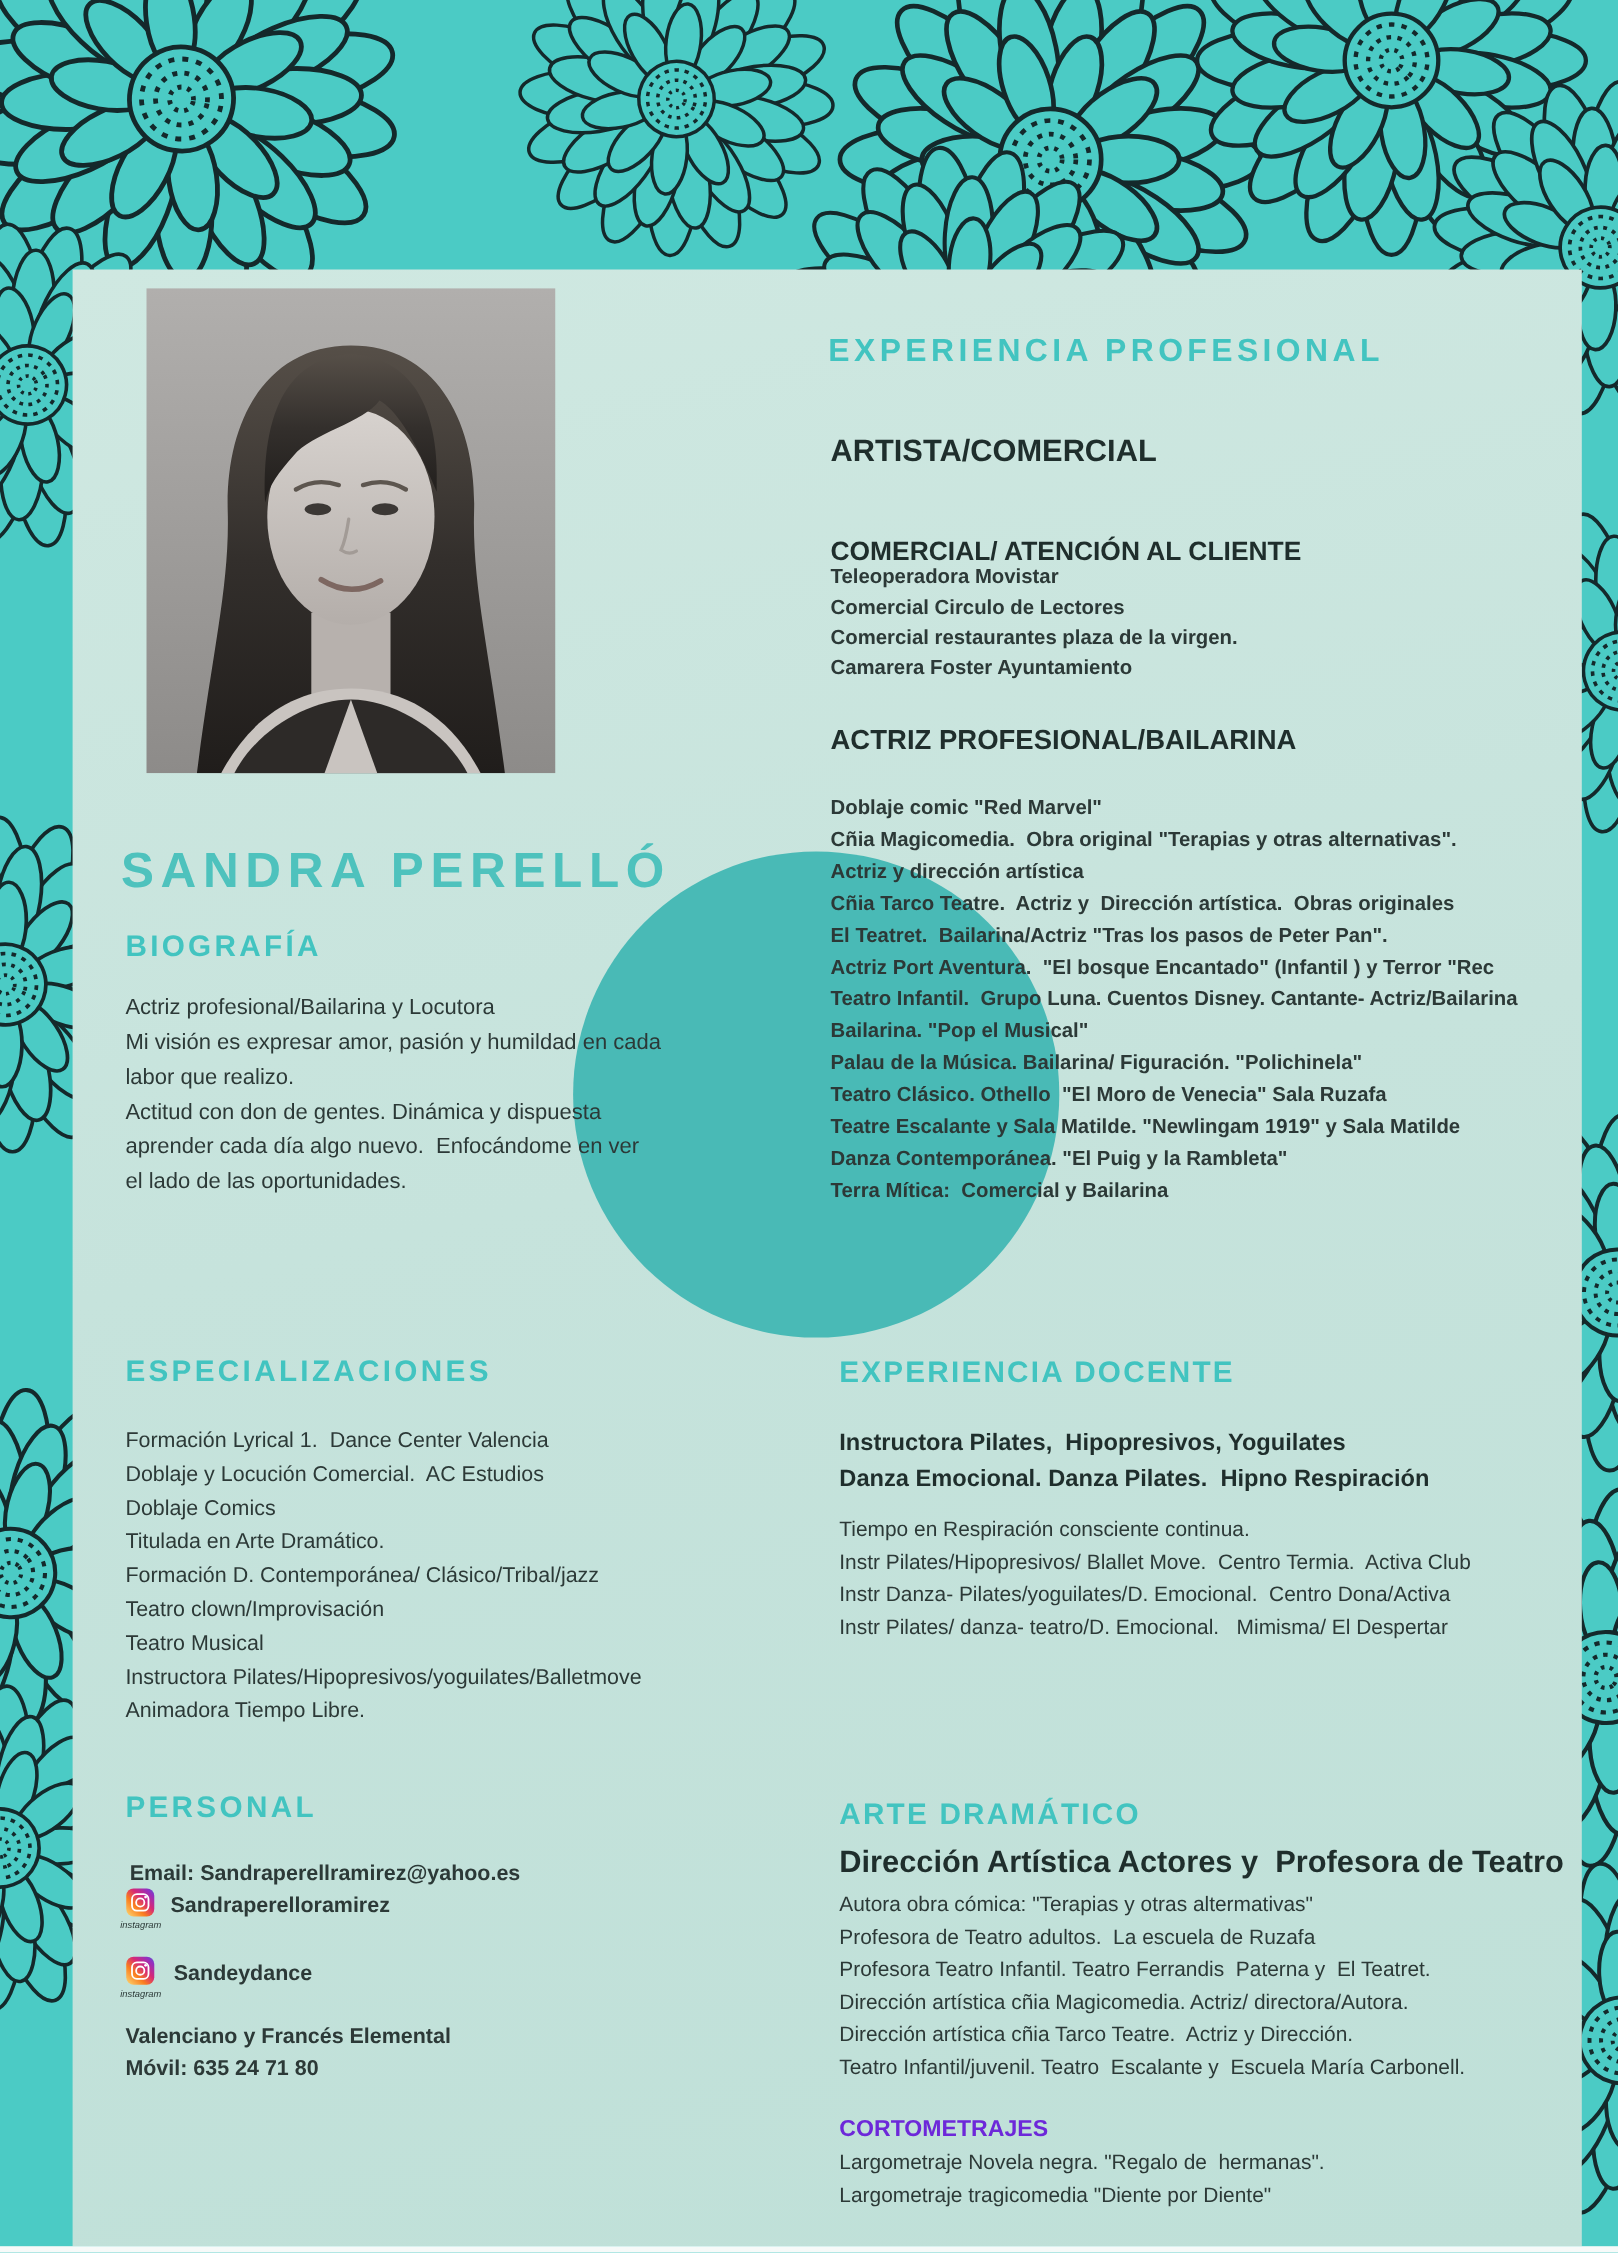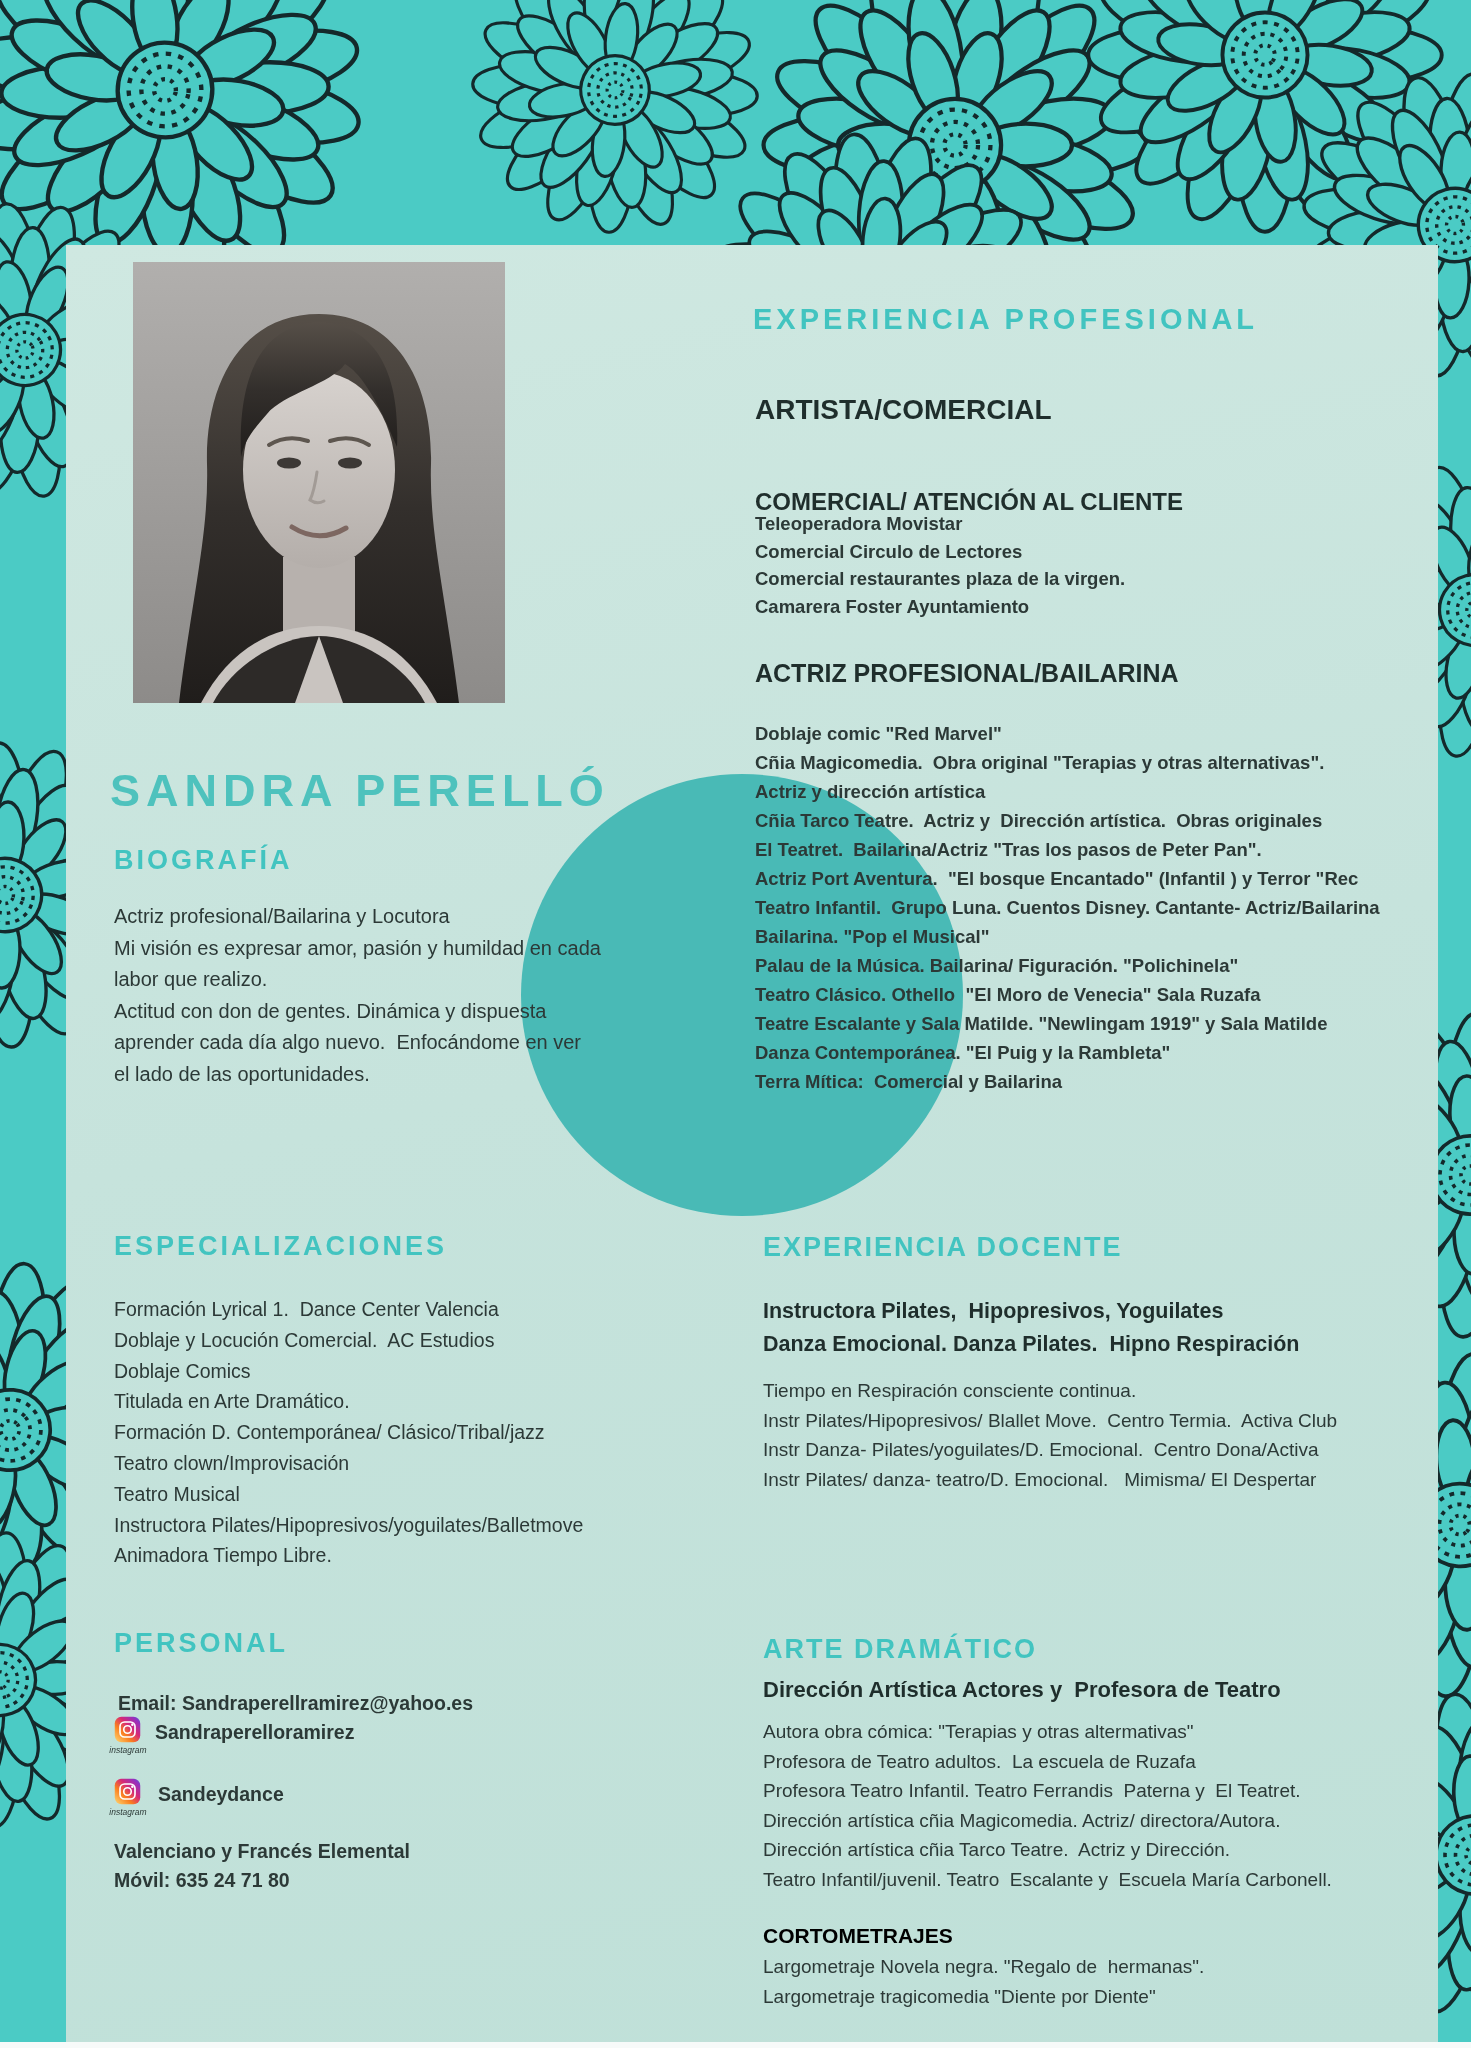--- a/index.html
+++ b/index.html
@@ -32,22 +32,22 @@
   .h-teal-md{font-weight:bold;font-size:27px;letter-spacing:2px;color:#42c4c0;}
   .h-dark-lg{font-weight:bold;font-size:28px;color:#1f2e2c;}
   .h-dark-md1{font-weight:bold;font-size:24px;color:#1f2e2c;margin-top:12px;}
   .h-dark-md2{font-weight:bold;font-size:25px;color:#1f2e2c;}
   .bio-line{font-size:20px;line-height:31.5px;white-space:pre-wrap;}
   .spec-line{font-size:19.5px;line-height:30.8px;white-space:pre-wrap;}
   .com-line{font-size:18.5px;line-height:27.5px;font-weight:bold;white-space:pre-wrap;}
   .act-line{font-size:18.5px;line-height:29px;font-weight:bold;white-space:pre-wrap;}
   .doc-sub-line{font-size:21.5px;line-height:33px;font-weight:bold;color:#1f2e2c;white-space:pre-wrap;}
   .rline{font-size:19px;line-height:29.5px;white-space:pre-wrap;}
-  .arte-sub{font-size:22px;font-weight:bold;color:#1f2e2c;}
-  .corto-title{font-size:21px;font-weight:bold;color:#000000;}
+  .arte-sub{font-size:28px;font-weight:bold;color:#1f2e2c;}
+  .corto-title{font-size:21px;font-weight:bold;color:#6d28d9;}
   .p-line{font-size:19.5px;font-weight:bold;}
   .ig-caption{font-size:8.5px;font-style:italic;color:#2c3937;width:44px;text-align:center;}
   .ig-icon{position:absolute;width:27px;height:27px;z-index:4;}
 </style>
 </head>
 <body>
 
 <svg width="0" height="0" style="position:absolute" aria-hidden="true">
   <defs>
     <g id="daisy" fill="#4bcbc5" stroke="#14292b" stroke-width="2.4">

